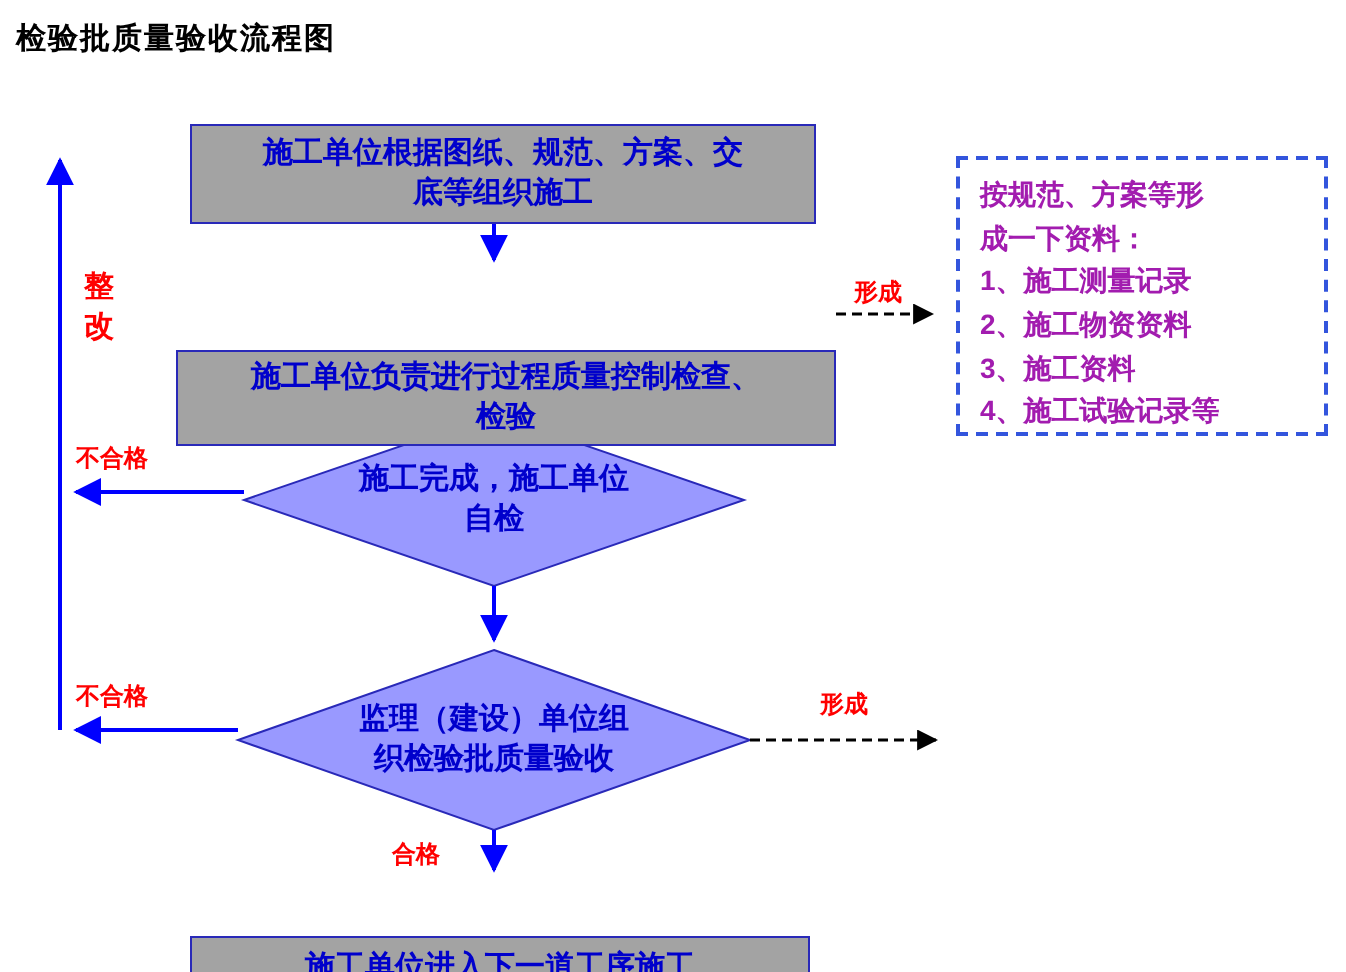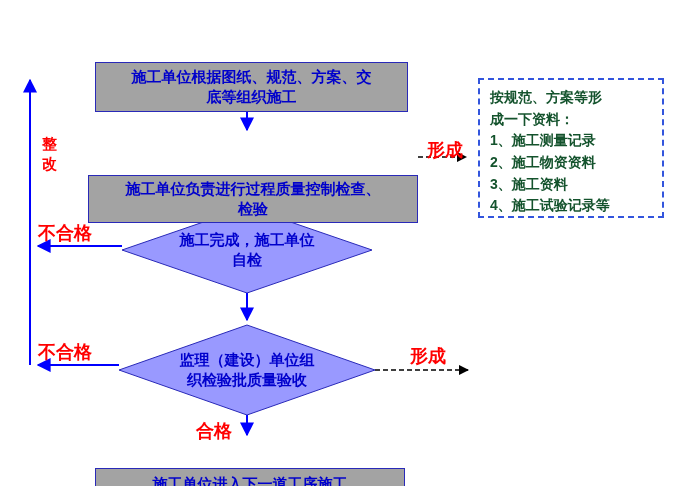--- a/index.html
+++ b/index.html
@@ -50,43 +50,44 @@
     justify-content: center;
     text-align: center;
     white-space: pre-line;
     line-height: 1.35;
     pointer-events: none;
   }
   .red-label {
     position: absolute;
     color: #ff0000;
     font-weight: bold;
-    font-size: 18px;
+    font-size: 12px;
     white-space: pre-line;
     line-height: 1.35;
   }
   .note {
     position: absolute;
     border: 2px dashed #3355dd;
     background: #ffffff;
-    color: #14532d;
+    color: #a21caf;
     font-weight: bold;
     font-size: 14px;
     white-space: pre-line;
     padding: 7px 10px;
     box-sizing: border-box;
     line-height: 1.55;
     text-align: left;
   }
 </style>
 </head>
 <body>
 
 <div id="canvas">
 
+  <div class="title">检验批质量验收流程图</div>
 
   <svg class="wires" viewBox="0 0 673 486" xmlns="http://www.w3.org/2000/svg">
     <defs>
       <marker id="arrow-blue" viewBox="0 0 10 10" refX="9" refY="5" markerWidth="7" markerHeight="7" orient="auto">
         <path d="M0,0 L10,5 L0,10 z" fill="#0000ff"></path>
       </marker>
       <marker id="arrow-black" viewBox="0 0 10 10" refX="9" refY="5" markerWidth="7" markerHeight="7" orient="auto">
         <path d="M0,0 L10,5 L0,10 z" fill="#000000"></path>
       </marker>
     </defs>

